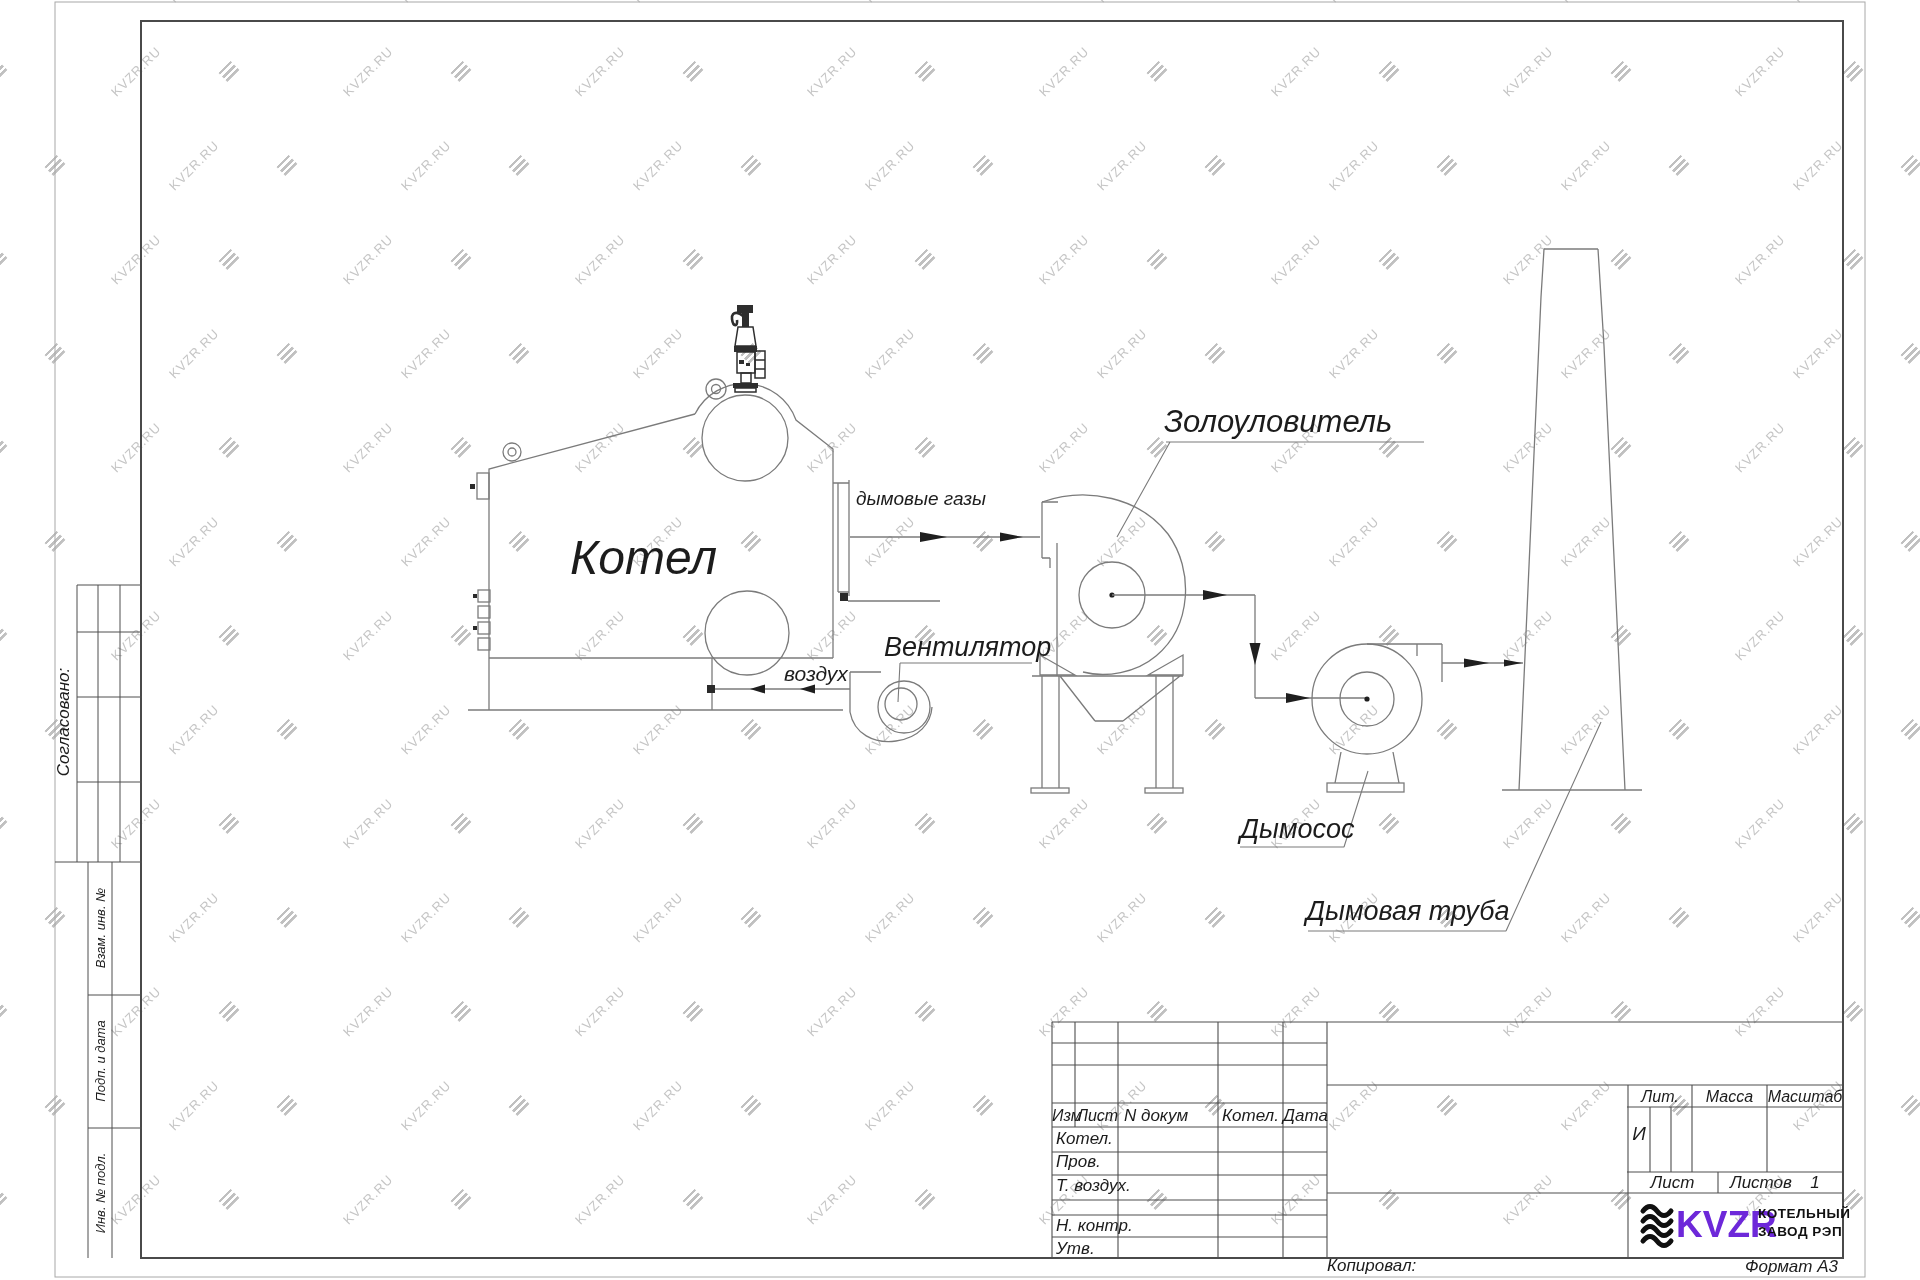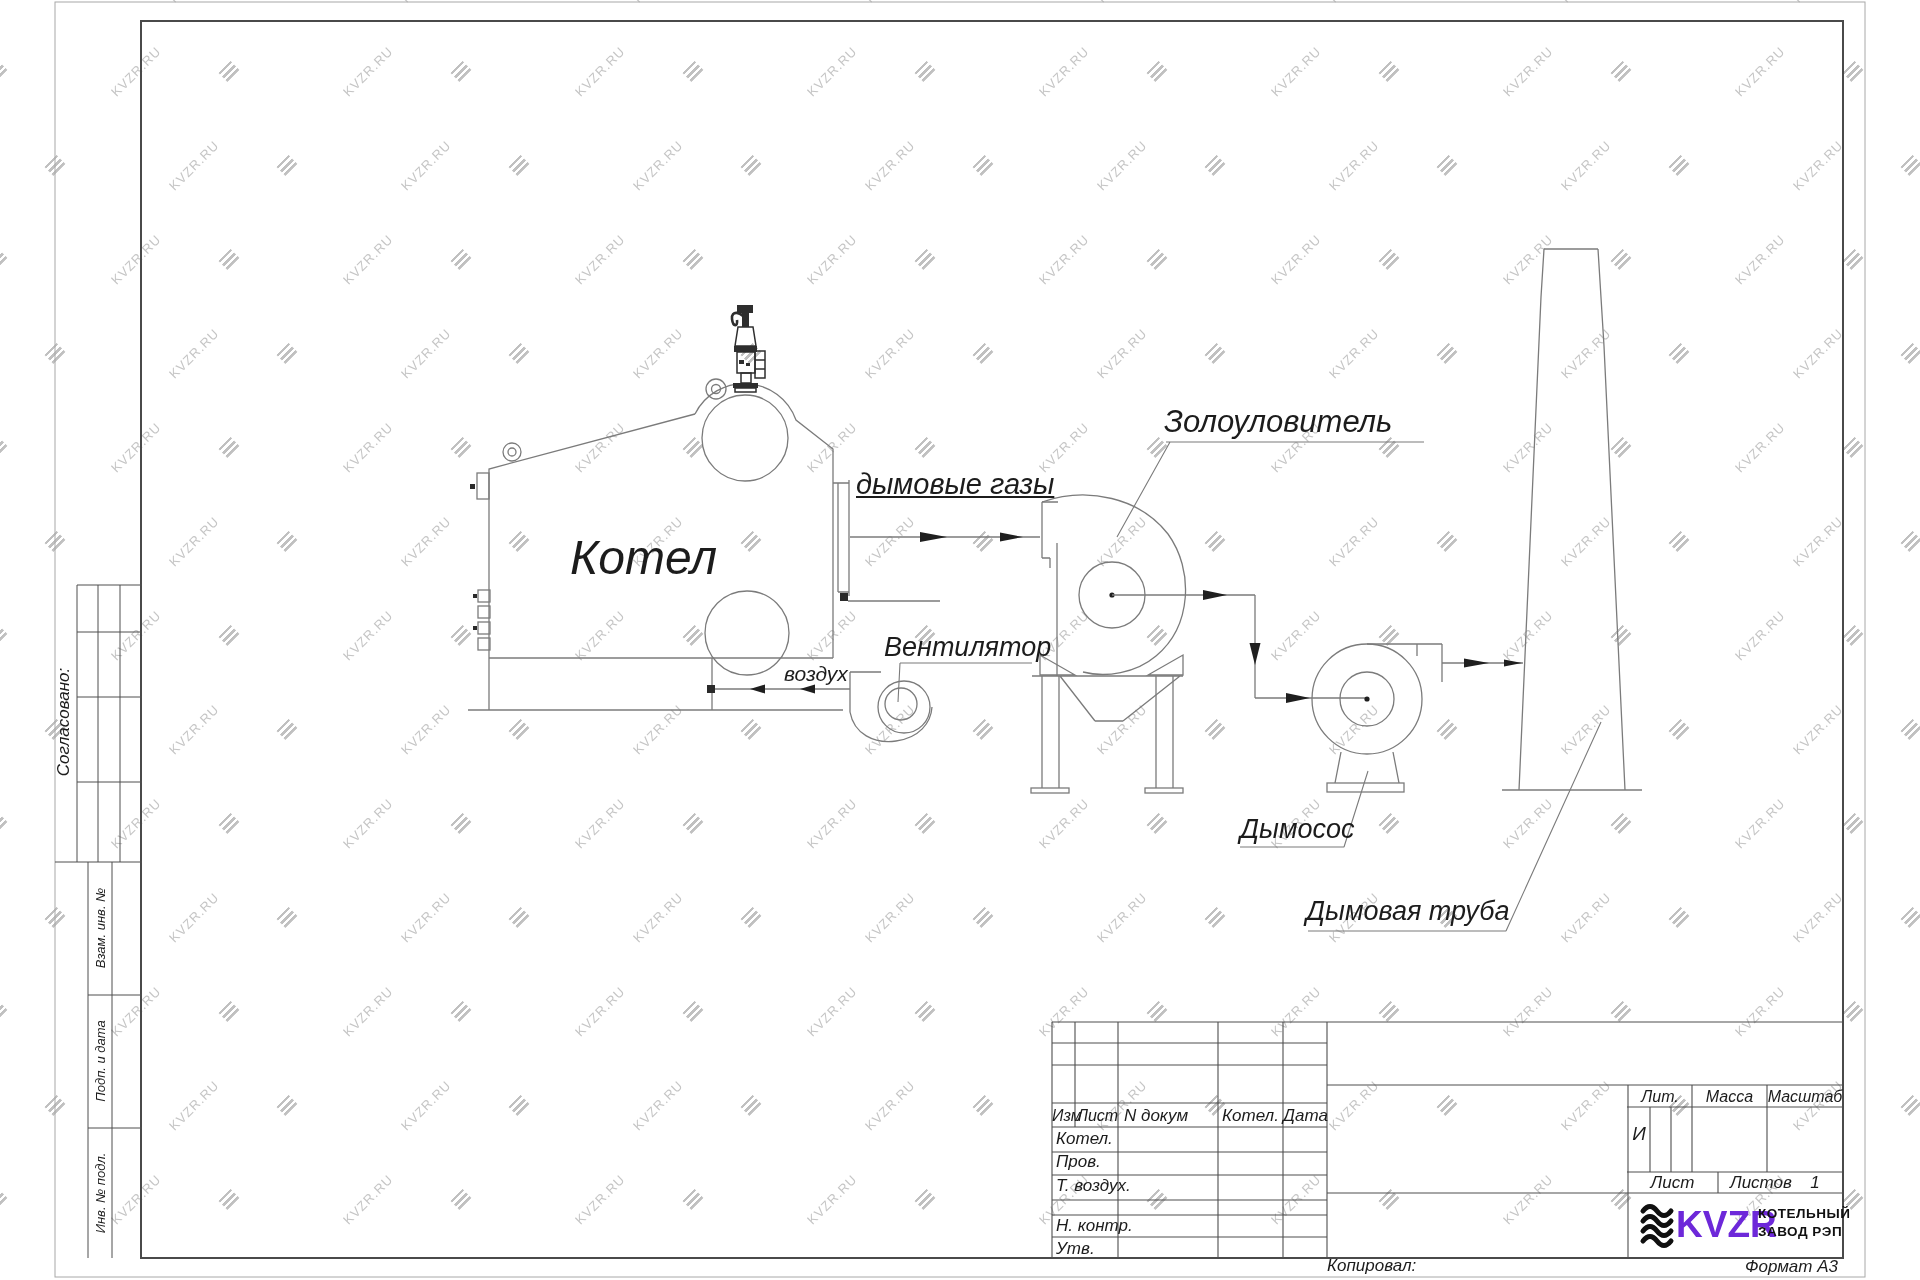--- a/index.html
+++ b/index.html
@@ -398,21 +398,21 @@
 
     <g stroke="#7b7b7b" stroke-width="1.1" fill="none">
       <path d="M1166,442 H1424 M1170,442 L1117,537"></path>
       <path d="M900,663 H1032 M900,663 L898,702"></path>
       <path d="M1240,847 H1344 M1344,847 L1368,771"></path>
       <path d="M1308,931 H1506 M1506,931 L1601,722"></path>
     </g>
   </svg>
 
   <div class="lbl" style="left:570px;top:530px;font-size:48px;">Котел</div>
-  <div class="lbl" style="left:856px;top:468px;font-size:29px;text-decoration:underline;">дымовые газы</div>
+  <div class="lbl" style="left:856px;top:488px;font-size:19px;">дымовые газы</div>
   <div class="lbl" style="left:884px;top:632px;font-size:27px;">Вентилятор</div>
   <div class="lbl" style="left:784px;top:662px;font-size:21px;">воздух</div>
   <div class="lbl" style="left:1164px;top:404px;font-size:31px;">Золоуловитель</div>
   <div class="lbl" style="left:1240px;top:814px;font-size:27px;">Дымосос</div>
   <div class="lbl" style="left:1306px;top:896px;font-size:27px;">Дымовая труба</div>
 
   <div class="vlbl" style="left:-36px;top:712px;font-size:17px;">Согласовано:</div>
   <div class="vlbl sm" style="left:1px;top:918px;">Взам. инв. №</div>
   <div class="vlbl sm" style="left:1px;top:1051px;">Подп. и дата</div>
   <div class="vlbl sm" style="left:1px;top:1183px;">Инв. № подл.</div>

